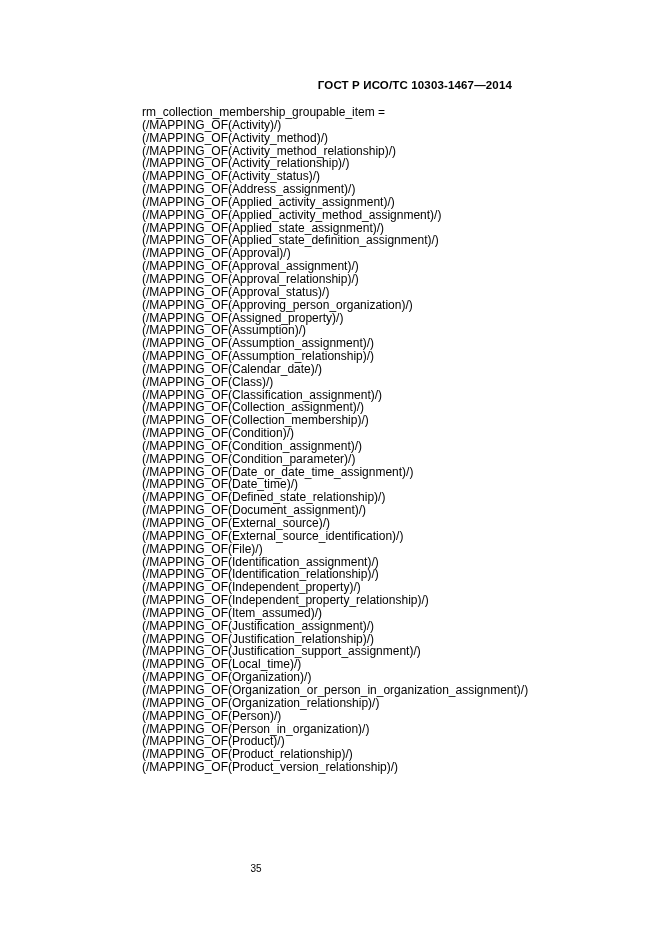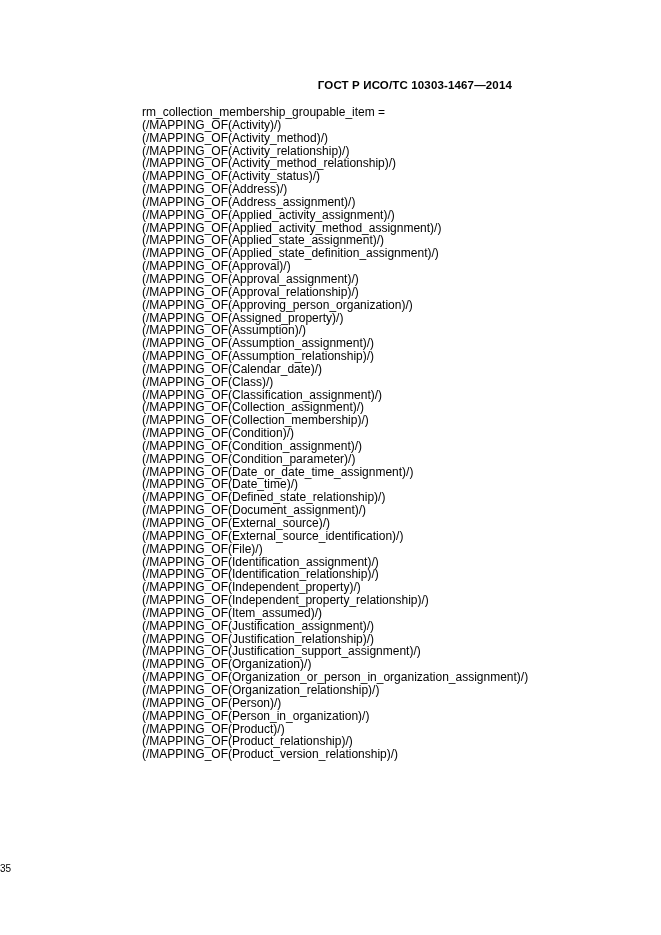--- a/index.html
+++ b/index.html
@@ -39,49 +39,49 @@
     font-size: 12px;
     line-height: 12.84px;
     white-space: pre;
     color: #000000;
   }
   .page-number {
     position: absolute;
     top: 843px;
     left: 0;
     right: 76px;
-    text-align: left;
+    text-align: center;
     font-size: 10px;
     color: #000000;
   }
 </style>
 </head>
 <body>
 
 <div class="page">
 
   <div class="header">ГОСТ Р ИСО/ТС 10303-1467—2014</div>
 
   <div class="body-block">
     <div class="code-line">rm_collection_membership_groupable_item =</div>
     <div id="mapping-list">
         <div class="code-line">(/MAPPING_OF(Activity)/)</div>
         <div class="code-line">(/MAPPING_OF(Activity_method)/)</div>
+        <div class="code-line">(/MAPPING_OF(Activity_method_relationship)/)</div>
         <div class="code-line">(/MAPPING_OF(Activity_relationship)/)</div>
-        <div class="code-line">(/MAPPING_OF(Activity_method_relationship)/)</div>
         <div class="code-line">(/MAPPING_OF(Activity_status)/)</div>
-        <div class="code-line">(/MAPPING_OF(Address)/)</div>
         <div class="code-line">(/MAPPING_OF(Address_assignment)/)</div>
         <div class="code-line">(/MAPPING_OF(Applied_activity_assignment)/)</div>
         <div class="code-line">(/MAPPING_OF(Applied_activity_method_assignment)/)</div>
         <div class="code-line">(/MAPPING_OF(Applied_state_assignment)/)</div>
         <div class="code-line">(/MAPPING_OF(Applied_state_definition_assignment)/)</div>
         <div class="code-line">(/MAPPING_OF(Approval)/)</div>
         <div class="code-line">(/MAPPING_OF(Approval_assignment)/)</div>
         <div class="code-line">(/MAPPING_OF(Approval_relationship)/)</div>
+        <div class="code-line">(/MAPPING_OF(Approval_status)/)</div>
         <div class="code-line">(/MAPPING_OF(Approving_person_organization)/)</div>
         <div class="code-line">(/MAPPING_OF(Assigned_property)/)</div>
         <div class="code-line">(/MAPPING_OF(Assumption)/)</div>
         <div class="code-line">(/MAPPING_OF(Assumption_assignment)/)</div>
         <div class="code-line">(/MAPPING_OF(Assumption_relationship)/)</div>
         <div class="code-line">(/MAPPING_OF(Calendar_date)/)</div>
         <div class="code-line">(/MAPPING_OF(Class)/)</div>
         <div class="code-line">(/MAPPING_OF(Classification_assignment)/)</div>
         <div class="code-line">(/MAPPING_OF(Collection_assignment)/)</div>
         <div class="code-line">(/MAPPING_OF(Collection_membership)/)</div>
@@ -96,20 +96,21 @@
         <div class="code-line">(/MAPPING_OF(External_source_identification)/)</div>
         <div class="code-line">(/MAPPING_OF(File)/)</div>
         <div class="code-line">(/MAPPING_OF(Identification_assignment)/)</div>
         <div class="code-line">(/MAPPING_OF(Identification_relationship)/)</div>
         <div class="code-line">(/MAPPING_OF(Independent_property)/)</div>
         <div class="code-line">(/MAPPING_OF(Independent_property_relationship)/)</div>
         <div class="code-line">(/MAPPING_OF(Item_assumed)/)</div>
         <div class="code-line">(/MAPPING_OF(Justification_assignment)/)</div>
         <div class="code-line">(/MAPPING_OF(Justification_relationship)/)</div>
         <div class="code-line">(/MAPPING_OF(Justification_support_assignment)/)</div>
+        <div class="code-line">(/MAPPING_OF(Local_time)/)</div>
         <div class="code-line">(/MAPPING_OF(Organization)/)</div>
         <div class="code-line">(/MAPPING_OF(Organization_or_person_in_organization_assignment)/)</div>
         <div class="code-line">(/MAPPING_OF(Organization_relationship)/)</div>
         <div class="code-line">(/MAPPING_OF(Person)/)</div>
         <div class="code-line">(/MAPPING_OF(Person_in_organization)/)</div>
         <div class="code-line">(/MAPPING_OF(Product)/)</div>
         <div class="code-line">(/MAPPING_OF(Product_relationship)/)</div>
         <div class="code-line">(/MAPPING_OF(Product_version_relationship)/)</div>
       </div>
   </div>

